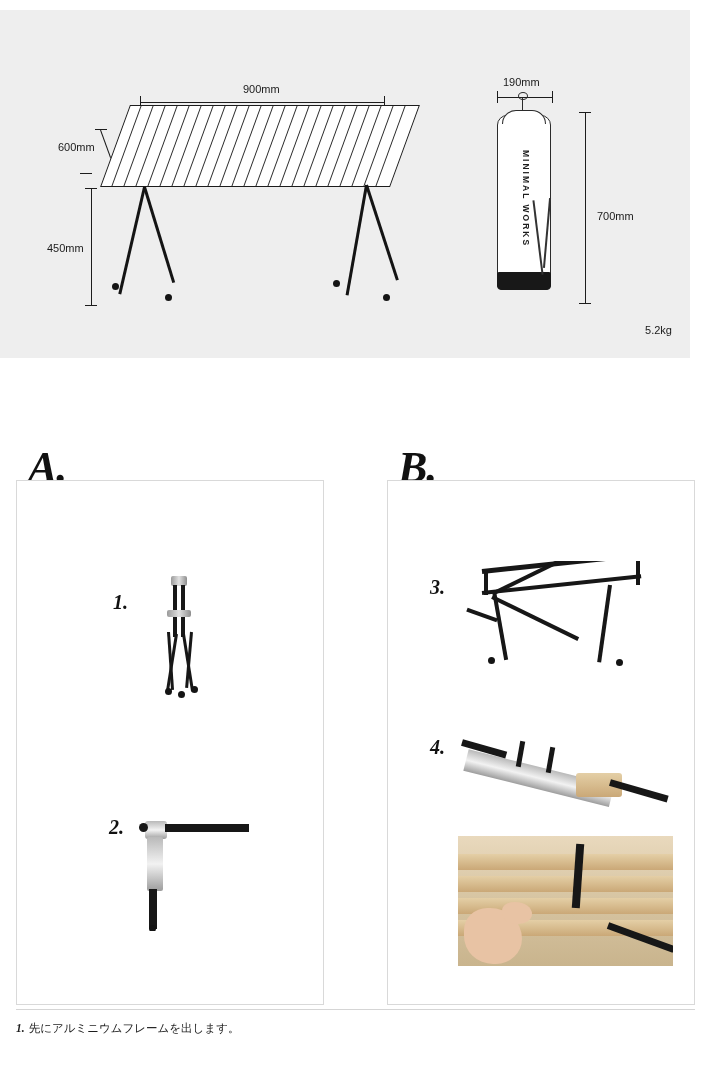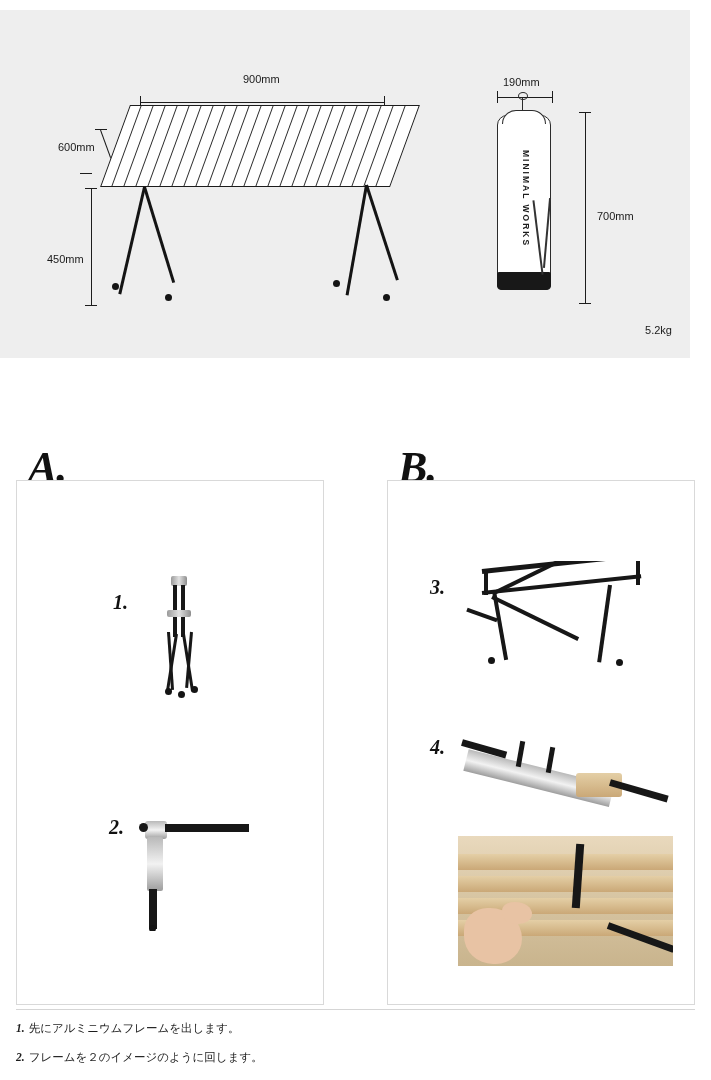--- a/index.html
+++ b/index.html
@@ -247,31 +247,31 @@
     color: #1a1a1a;
   }
 </style>
 </head>
 <body>
 
 <div class="page">
 
   <div class="spec-panel">
 
-    <div class="dim-label" style="left:243px; top:63px;">900mm</div>
+    <div class="dim-label" style="left:243px; top:73px;">900mm</div>
     <div class="arrow-line" style="left:140px; top:92px; width:245px; height:1px;"></div>
     <div class="tick" style="left:140px; top:86px; width:1px; height:12px;"></div>
     <div class="tick" style="left:384px; top:86px; width:1px; height:12px;"></div>
 
     <div class="dim-label" style="left:58px; top:131px;">600mm</div>
     <div class="arrow-line" style="left:100px; top:120px; width:1px; height:46px; transform:rotate(-20deg); transform-origin: top center;"></div>
     <div class="tick" style="left:95px; top:119px; width:12px; height:1px;"></div>
     <div class="tick" style="left:80px; top:163px; width:12px; height:1px;"></div>
 
-    <div class="dim-label" style="left:47px; top:243px;">450mm</div>
+    <div class="dim-label" style="left:47px; top:232px;">450mm</div>
     <div class="arrow-line" style="left:91px; top:178px; width:1px; height:118px;"></div>
     <div class="tick" style="left:85px; top:178px; width:12px; height:1px;"></div>
     <div class="tick" style="left:85px; top:295px; width:12px; height:1px;"></div>
 
     <div class="table-drawing">
       <div class="tabletop">
         <div class="slat" style="left:10px"></div>
           <div class="slat" style="left:22px"></div>
         <div class="slat" style="left:34px"></div>
           <div class="slat" style="left:46px"></div>
@@ -406,18 +406,15 @@
       </div>
     </div>
   </div>
 
   <div class="captions">
     <div class="cap-divider"></div>
 
     <div class="cap cap-1">
       <span class="idx">1.</span><span>先にアルミニウムフレームを出します。</span>
     </div>
-    <div class="cap cap-2">
-      <span class="idx">2.</span><span>フレームを２のイメージのように回します。</span>
-    </div>
   </div>
 
 </div>
 
 </body></html>

